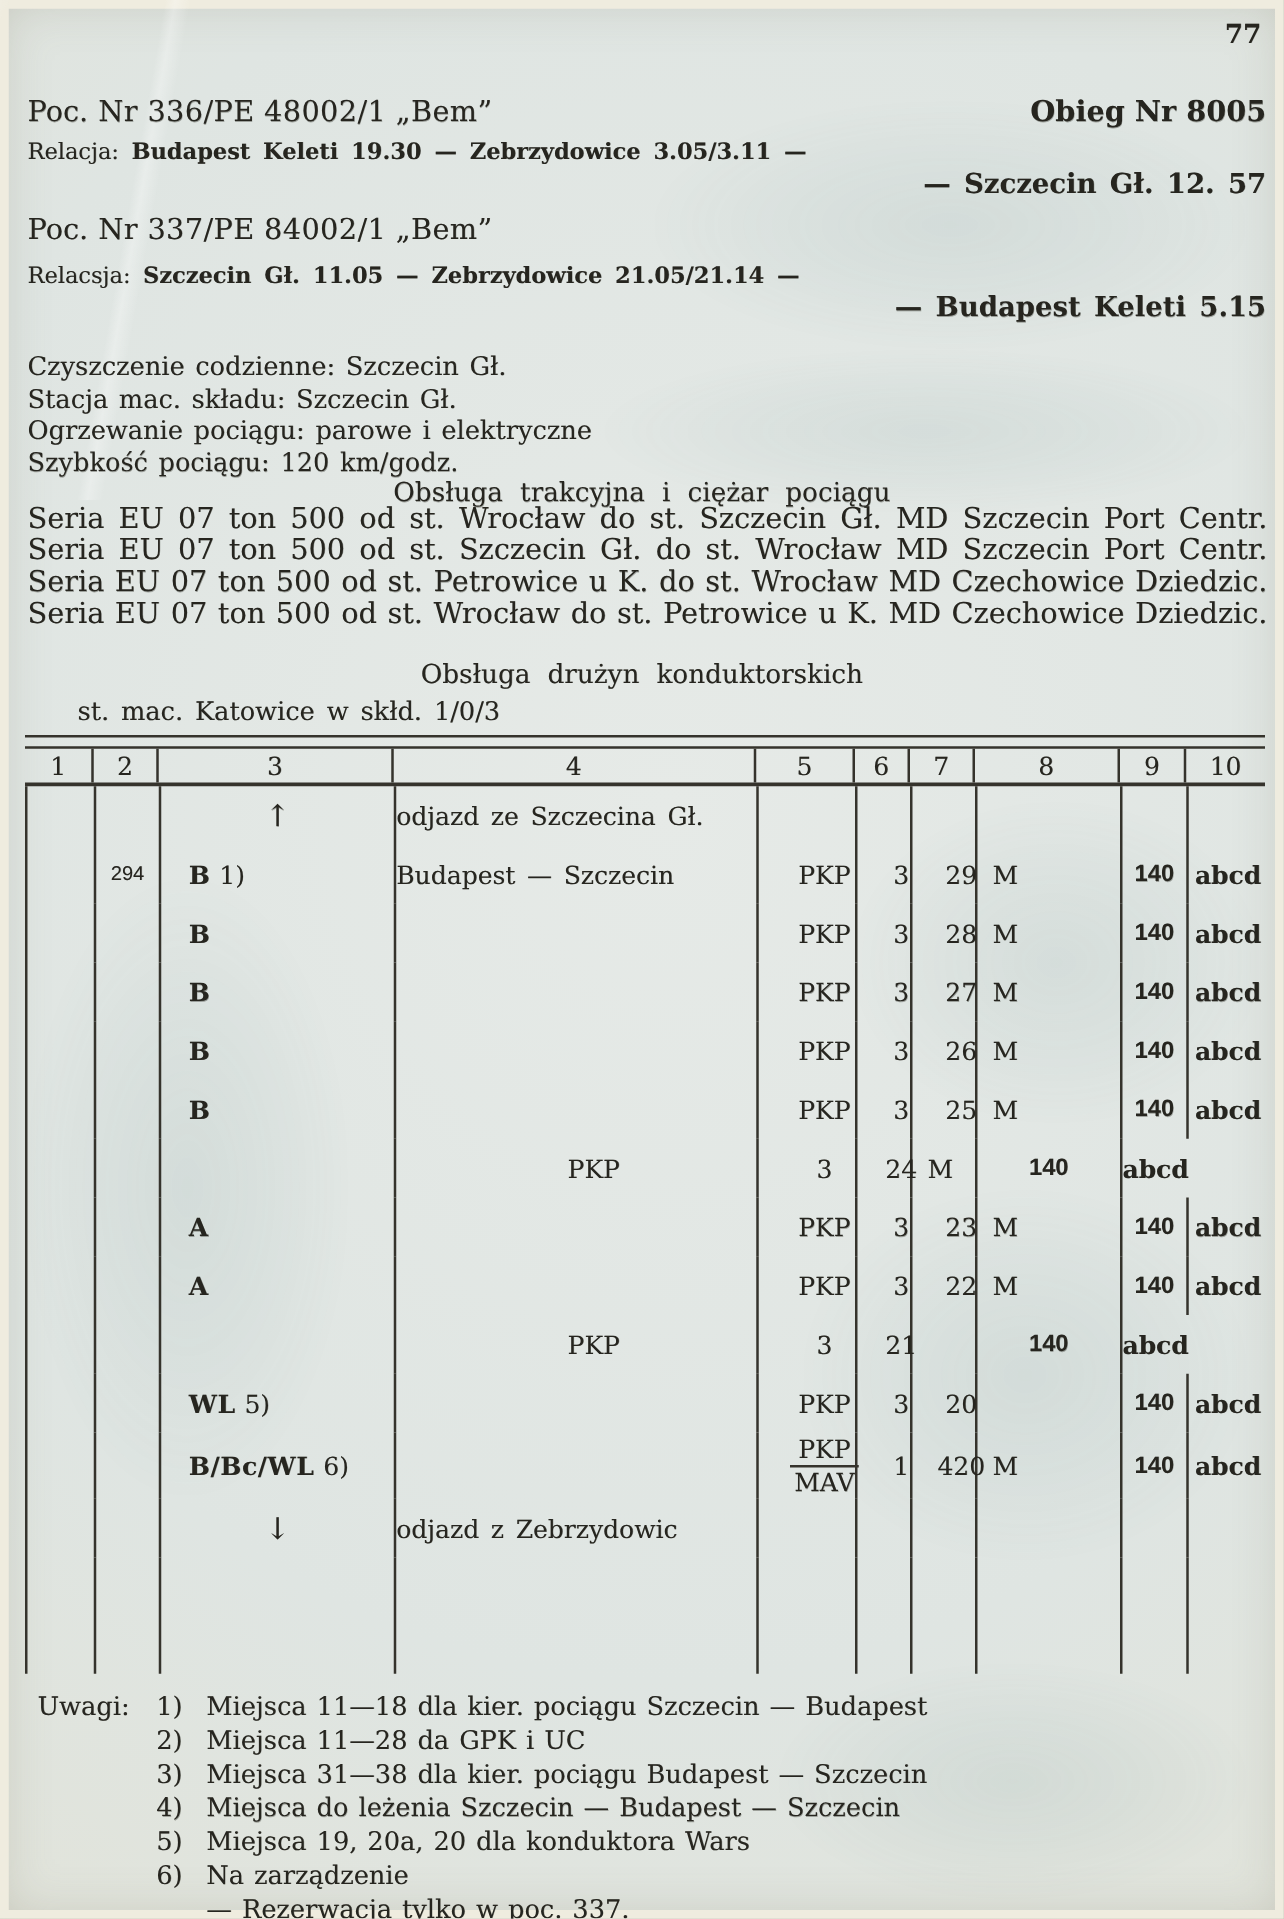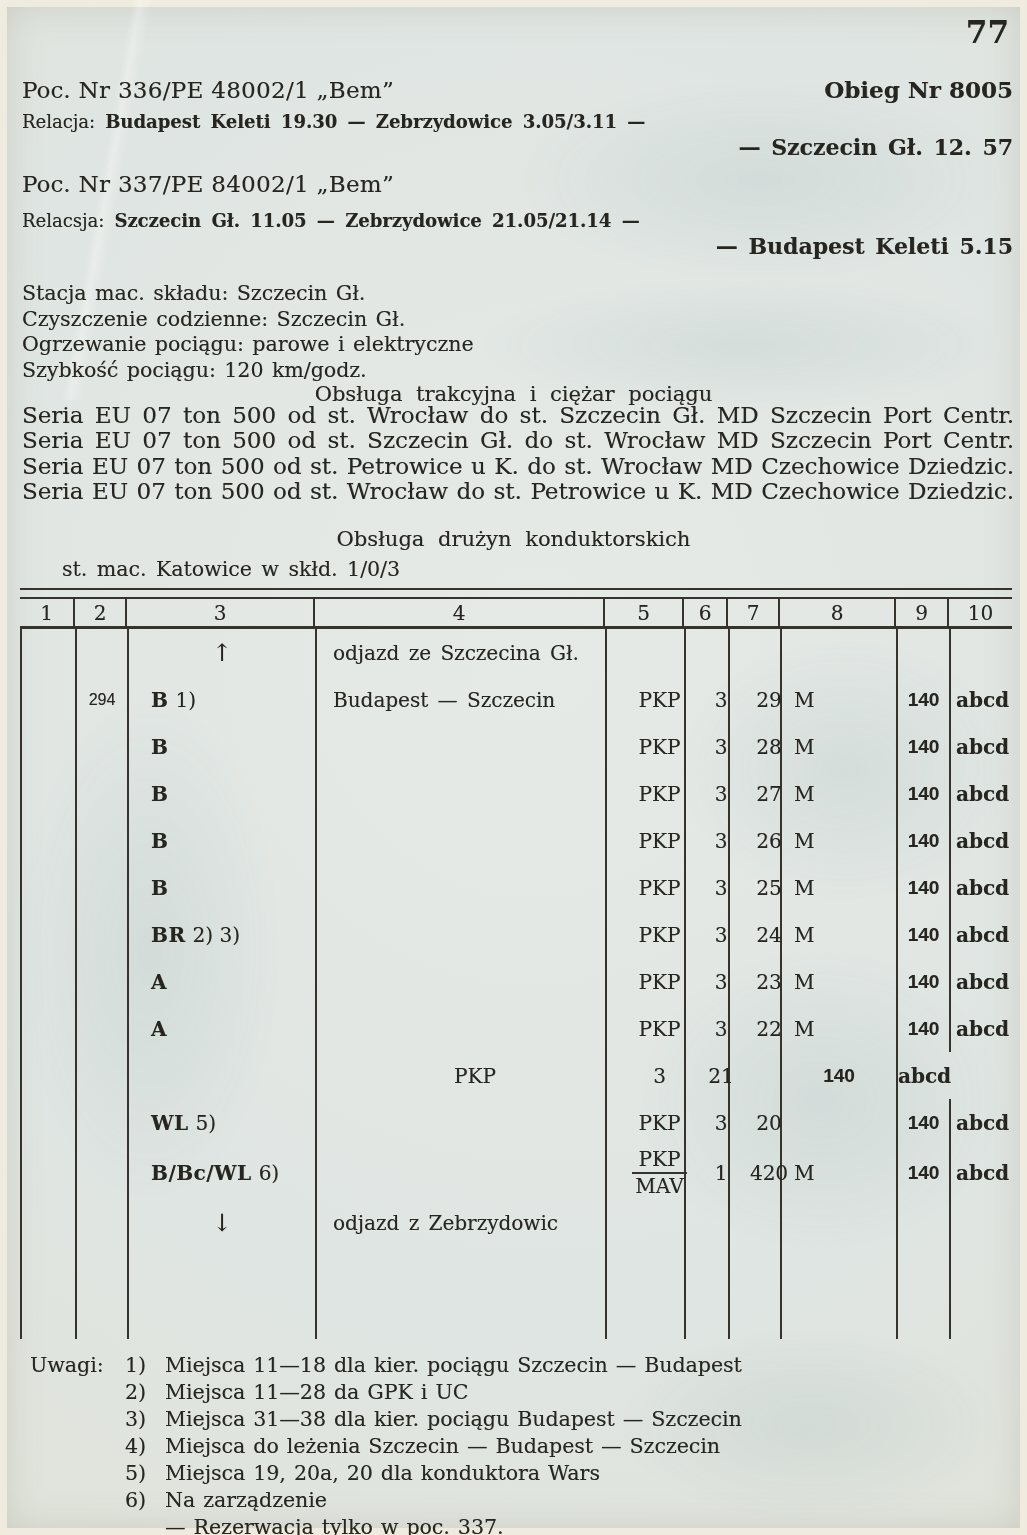--- a/index.html
+++ b/index.html
@@ -26,21 +26,21 @@
   .smudge{position:absolute;pointer-events:none;filter:blur(4px);opacity:.5;}
   .sm{background:radial-gradient(ellipse at center, rgba(58,106,106,.16) 0%, rgba(58,106,106,.07) 45%, transparent 72%);}
   .crease{
     position:absolute;left:-30px;top:-20px;width:340px;height:420px;pointer-events:none;
     background:linear-gradient(115deg, rgba(255,255,255,.75) 0%, rgba(255,255,255,0) 9%),
                linear-gradient(100deg, transparent 40%, rgba(255,255,255,.5) 42%, transparent 45%);
     opacity:.6;
   }
   .ink{text-shadow:0.35px 0.35px 0 rgba(35,33,25,.35);}
 
-  .page-number{position:absolute;top:14px;right:18px;font-size:31px;font-weight:700;}
+  .page-number{position:absolute;top:14px;right:18px;font-size:21px;font-weight:700;}
 
   
   .head{position:absolute;left:22px;right:14px;top:76px;}
   .head-line{display:flex;justify-content:space-between;align-items:baseline;font-size:23px;}
   .t-prefix{font-weight:400;margin-right:8px;}
   .t-number{font-weight:400;letter-spacing:.3px;}
   .obieg{font-weight:700;font-size:23px;}
   .rel-line{margin-top:8px;font-size:18px;}
   .rel-label{font-weight:400;margin-right:10px;}
   .rel-route{font-weight:700;word-spacing:4px;}
@@ -73,21 +73,21 @@
   .trow{height:47px;align-items:center;}
   .trow.tall{height:53px;}
   .trow.spacer{height:93px;}
   .tc{height:100%;display:flex;align-items:center;border-right:2px solid var(--line);font-size:20px;}
   .tc.c10{border-right:none;justify-content:center;font-weight:bold;}
   .tc.c2{justify-content:center;font-family:"Liberation Sans",sans-serif;font-size:16px;}
   .tc.c3{padding-left:22px;}
   .tc.c3 b{letter-spacing:.5px;}
   .tc.c3 .note{margin-left:7px;font-weight:400;}
   .tc.c3.arrow-cell{padding-left:0;justify-content:center;font-size:24px;}
-  .tc.c4{padding-left:16px;word-spacing:3px;}
+  .tc.c4{word-spacing:3px;}
   .tc.c5,.tc.c6,.tc.c7{justify-content:center;padding-left:28px;}
   .tc.c8{padding-left:12px;}
   .tc.c9{justify-content:center;font-family:"Liberation Sans",sans-serif;font-weight:700;font-size:19px;}
   .op-stack{display:inline-block;text-align:center;line-height:23px;}
   .op-top{display:block;border-bottom:2px solid var(--line);padding:0 7px 1px 7px;}
   .op-bot{display:block;padding-top:1px;}
 
   
   .uwagi{position:absolute;left:30px;top:1352px;font-size:20.5px;line-height:27px;}
   .uw-label{position:absolute;left:0;top:0;}
@@ -129,22 +129,22 @@
       </span>
     </div>
 
     <div class="rel-line rel2">
       <span class="rel-label">Relacsja:</span><span class="rel-route">Szczecin Gł. 11.05 — Zebrzydowice 21.05/21.14 —</span>
     </div>
     <div class="rel-cont">— Budapest Keleti 5.15</div>
   </div>
 
   <div class="info">
+    <div>Czyszczenie codzienne: Szczecin Gł.</div>
     <div>Stacja mac. składu: Szczecin Gł.</div>
-    <div>Czyszczenie codzienne: Szczecin Gł.</div>
     <div>Ogrzewanie pociągu: parowe i elektryczne</div>
     <div>Szybkość pociągu: 120 km/godz.</div>
   </div>
 
   <div class="center-head ch1">Obsługa trakcyjna i ciężar pociągu</div>
   <div class="seria">
     <div>Seria EU 07 ton 500 od st. Wrocław do st. Szczecin Gł. MD Szczecin Port Centr.</div>
     <div>Seria EU 07 ton 500 od st. Szczecin Gł. do st. Wrocław MD Szczecin Port Centr.</div>
     <div>Seria EU 07 ton 500 od st. Petrowice u K. do st. Wrocław MD Czechowice Dziedzic.</div>
     <div>Seria EU 07 ton 500 od st. Wrocław do st. Petrowice u K. MD Czechowice Dziedzic.</div>
@@ -256,24 +256,20 @@
         <div class="tc c6">3</div>
         <div class="tc c7">25</div>
         <div class="tc c8">M</div>
         <div class="tc c9">140</div>
         <div class="tc c10">abcd</div>
       </div>
 
       <div class="grid trow">
         <div class="tc c1"></div>
         <div class="tc c2"></div>
-        <div class="tc c3">
-            <b>BR</b>
-            <span class="note">2) 3)</span>
-          </div>
         <div class="tc c4"></div>
         <div class="tc c5">PKP</div>
         <div class="tc c6">3</div>
         <div class="tc c7">24</div>
         <div class="tc c8">M</div>
         <div class="tc c9">140</div>
         <div class="tc c10">abcd</div>
       </div>
 
       <div class="grid trow">

